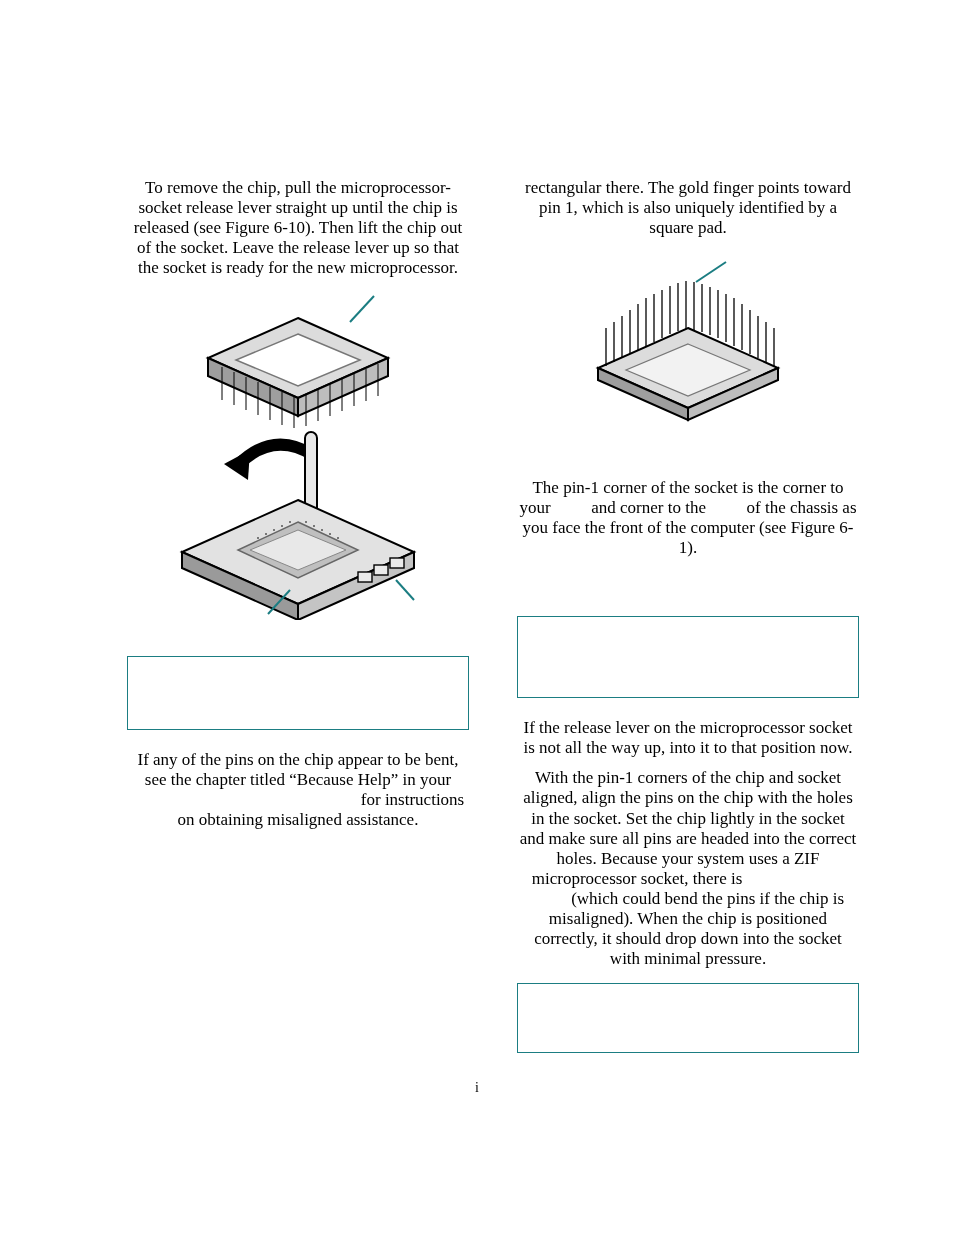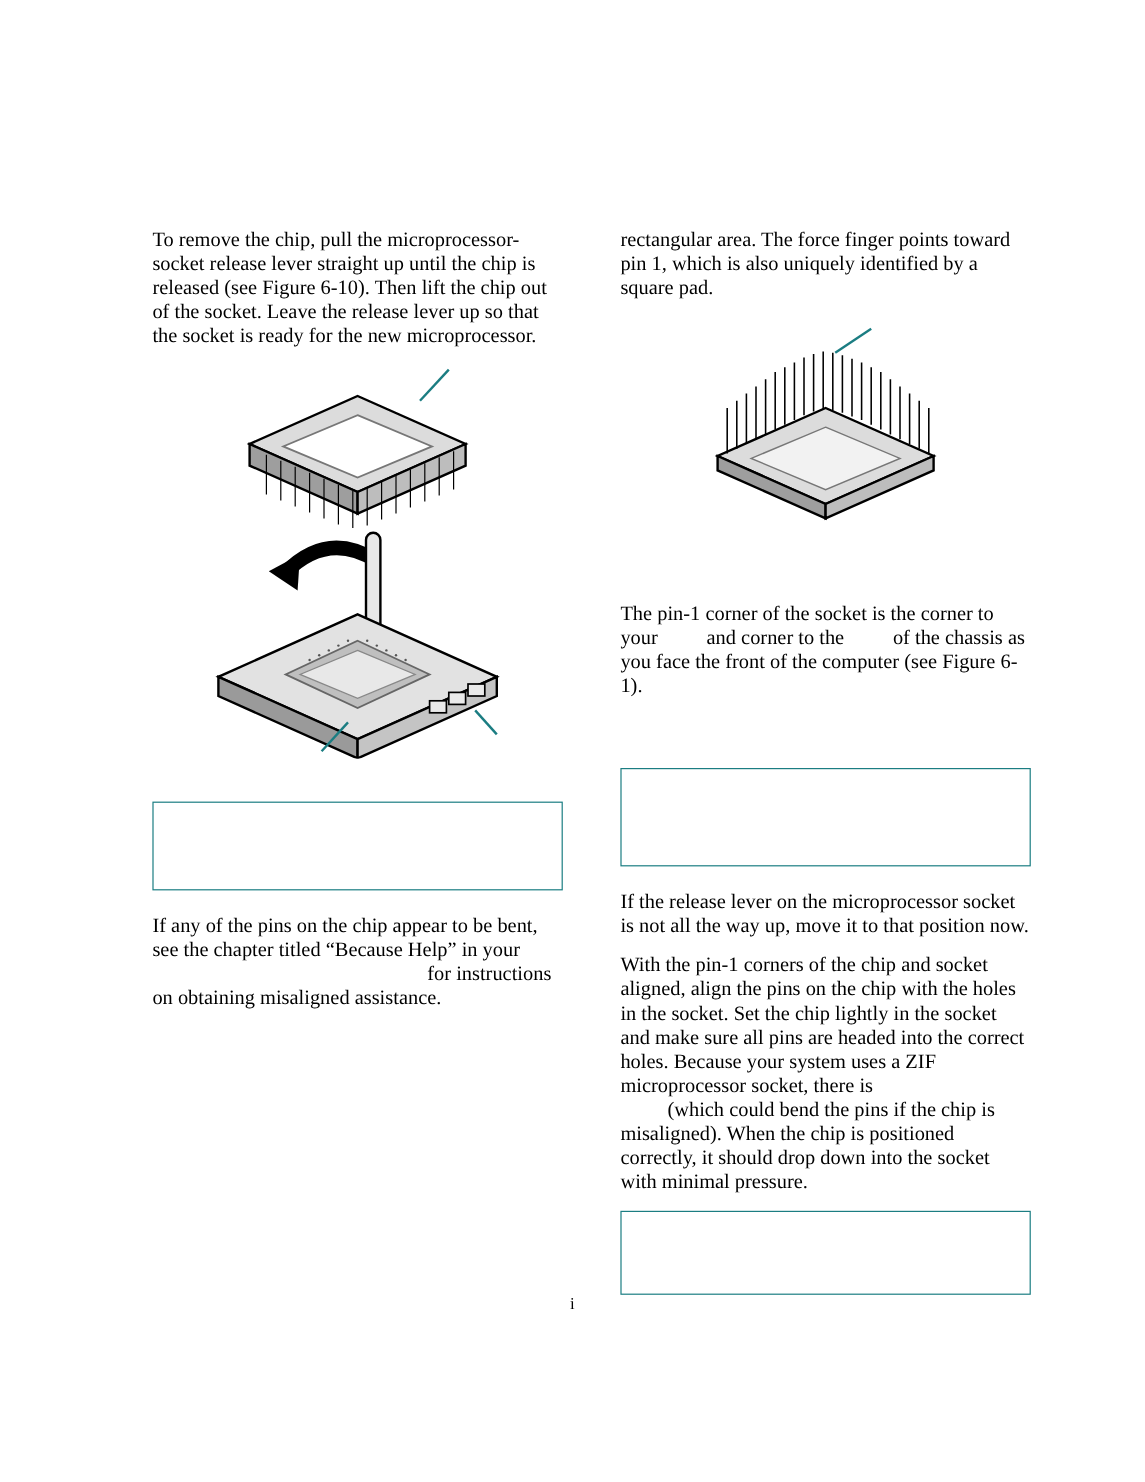--- a/index.html
+++ b/index.html
@@ -20,21 +20,22 @@
   }
   .columns {
     display: flex;
     gap: 48px;
   }
   .col {
     flex: 1 1 0;
     min-width: 0;
   }
   p {
-    margin: 12px 0 10px 0;
+    margin: 0 0 10px 0;
+    text-align: center;
   }
   .note-box {
     border: 1px solid #1b7d82;
     padding: 10px 6px;
     box-sizing: border-box;
   }
   .note-left {
     margin-top: 36px;
     margin-bottom: 20px;
     height: 74px;
@@ -160,21 +161,21 @@
 
       <p>
         <span>If any of the pins on the chip appear to be bent, see the chapter titled “Because Help” in your </span><span class="white">Diagnostics and Troubleshooting</span><span> for instructions on obtaining misaligned assistance.</span>
       </p>
 
       <div class="spacer-92"></div>
 
     </div>
 
     <div class="col">
-      <p>rectangular area. The force finger points toward pin 1, which is also uniquely identified by a square pad.</p>
+      <p>rectangular there. The gold finger points toward pin 1, which is also uniquely identified by a square pad.</p>
 
       <div class="fig-right-wrap">
         <svg width="220" height="170" viewBox="0 0 220 170">
 
           <line x1="148" y1="4" x2="118" y2="24" stroke="#1b7d82" stroke-width="2"></line>
 
           <g transform="translate(0,70)">
             <polygon points="110,0 200,40 110,80 20,40" fill="#dcdcdc" stroke="#000" stroke-width="2"></polygon>
             <polygon points="20,40 110,80 110,92 20,52" fill="#9e9e9e" stroke="#000" stroke-width="2"></polygon>
             <polygon points="200,40 110,80 110,92 200,52" fill="#bdbdbd" stroke="#000" stroke-width="2"></polygon>
@@ -211,21 +212,21 @@
       </div>
 
       <div class="spacer-42"></div>
 
       <p>
         <span>The pin-1 corner of the socket is the corner to your </span><span class="white">right</span><span> and corner to the </span><span class="white">back</span><span> of the chassis as you face the front of the computer (see Figure 6-1).</span>
       </p>
 
       <div class="note-box note-right-1"></div>
 
-      <p>If the release lever on the microprocessor socket is not all the way up, move it to that position now.</p>
+      <p>If the release lever on the microprocessor socket is not all the way up, into it to that position now.</p>
 
       <p>
         <span>With the pin-1 corners of the chip and socket aligned, align the pins on the chip with the holes in the socket. Set the chip lightly in the socket and make sure all pins are headed into the correct holes. Because your system uses a ZIF microprocessor socket, there is </span><span class="white">no need to use force</span><span> (which could bend the pins if the chip is misaligned). When the chip is positioned correctly, it should drop down into the socket with minimal pressure.</span>
       </p>
 
       <div class="note-box note-right-2"></div>
     </div>
 
   </div>
 

